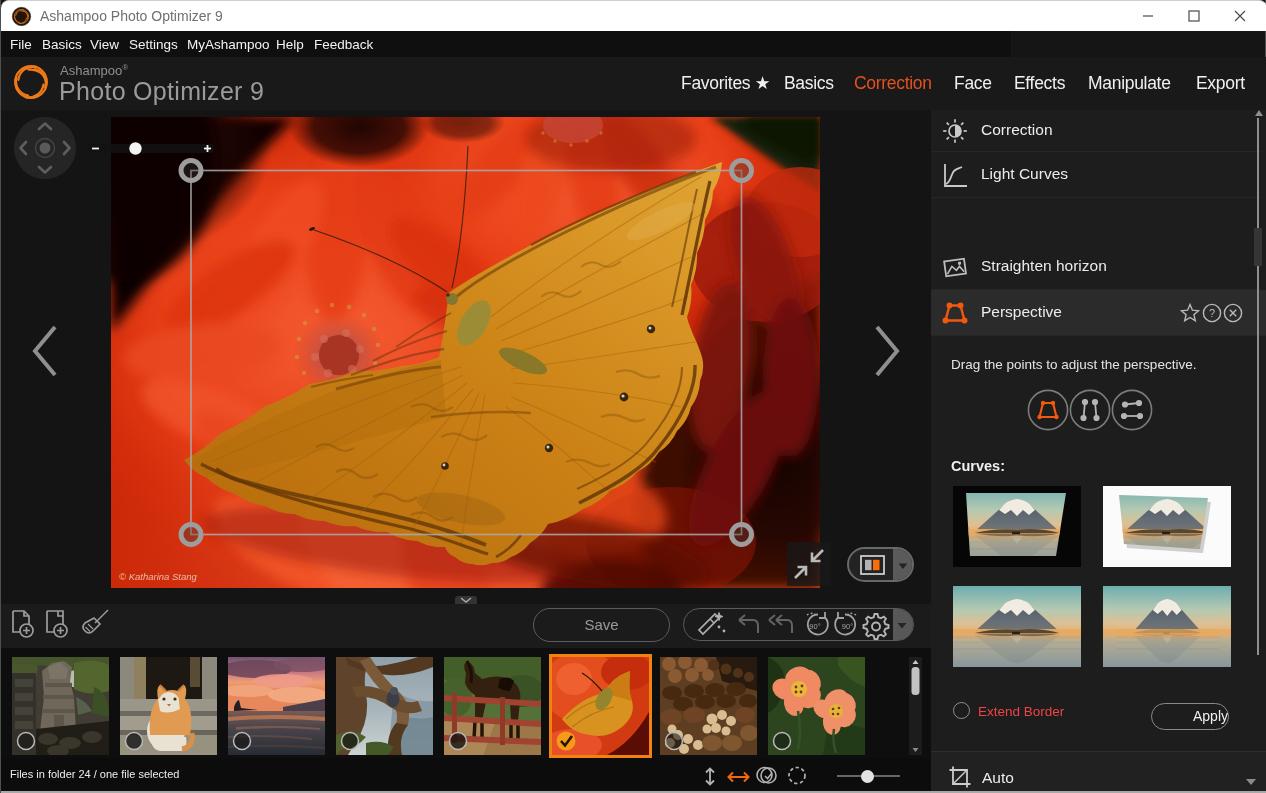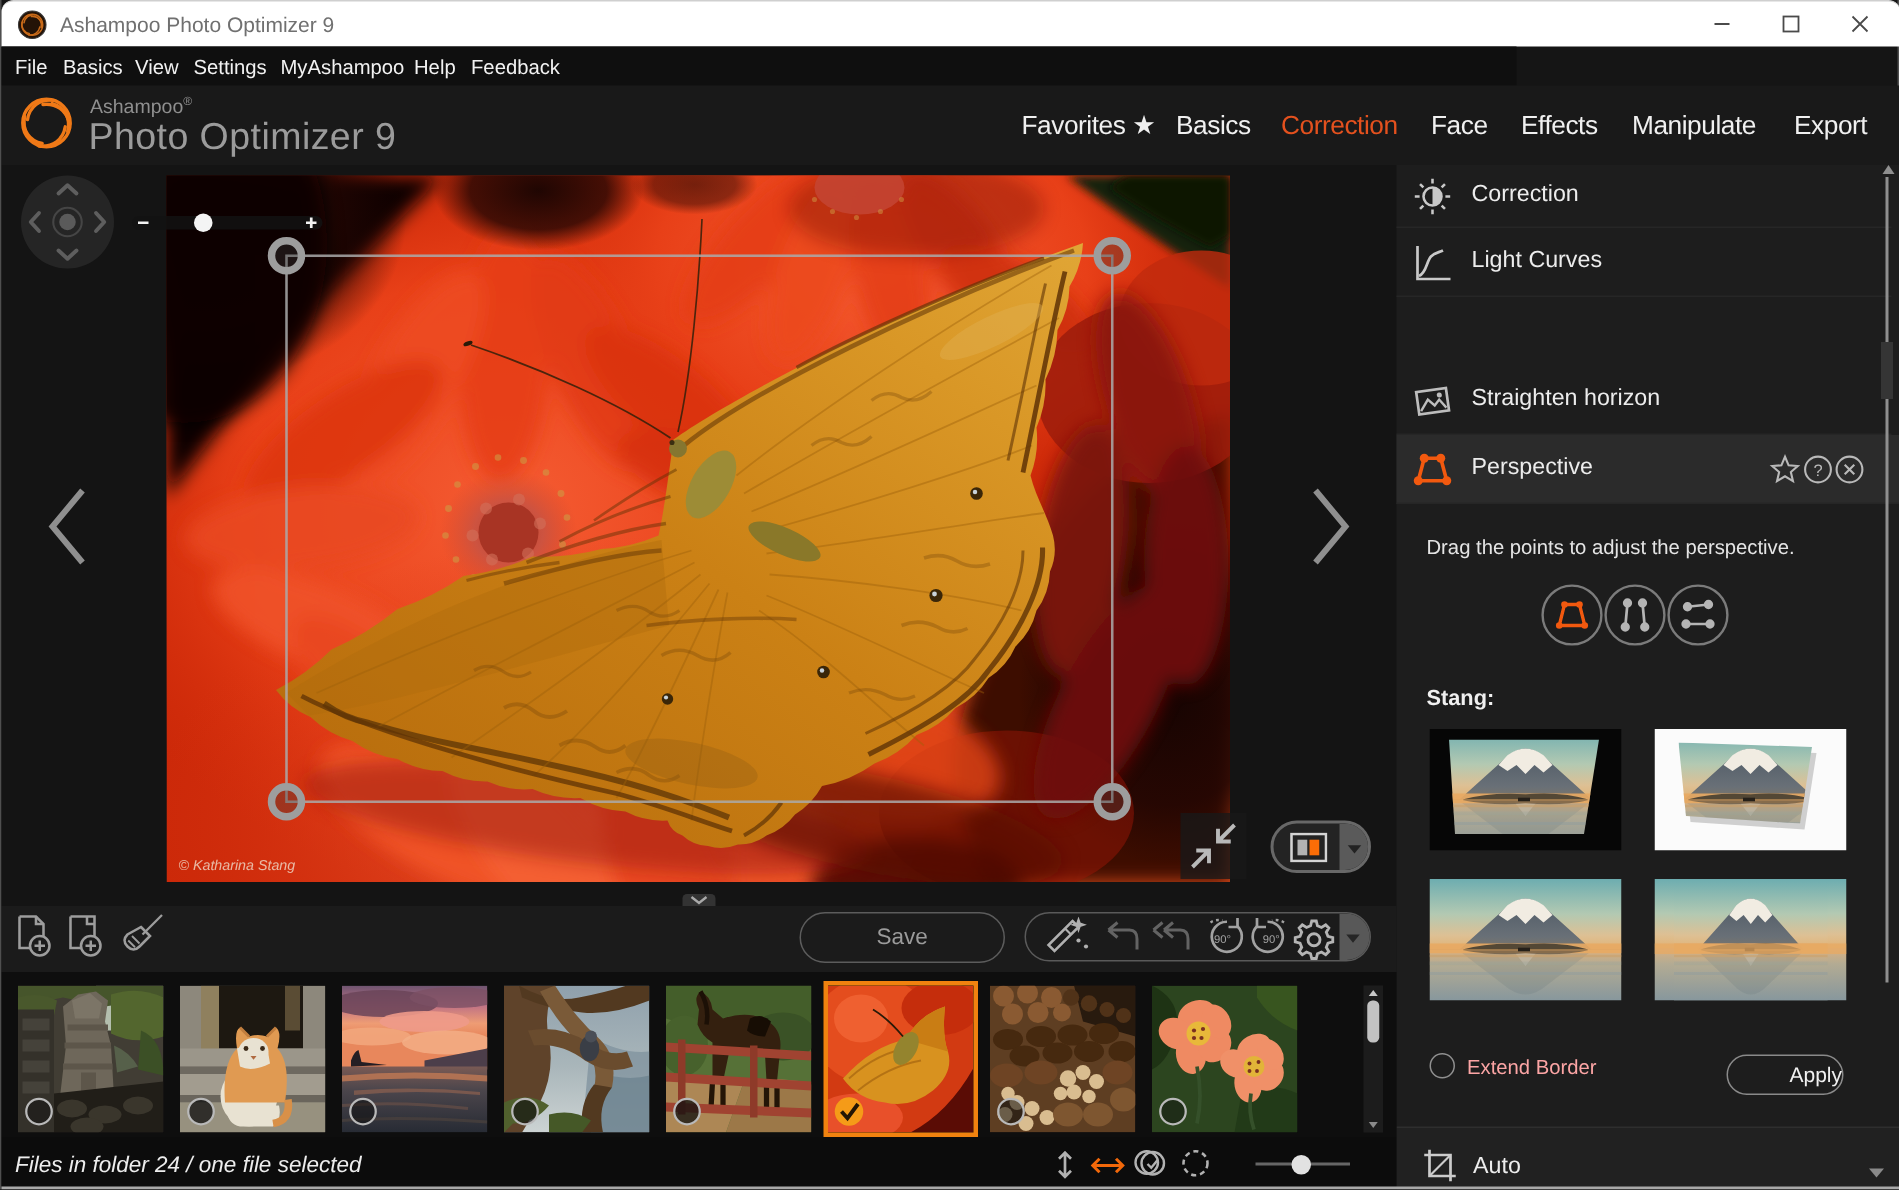--- a/index.html
+++ b/index.html
@@ -40,21 +40,21 @@
   
   #toolbar { position:absolute; left:0; top:604px; width:930px; height:44px; background:#1b1b1b; }
 
   
   #filmstrip { position:absolute; left:0; top:648px; width:930px; height:110px; background:#0e0e0e; }
   .thumb { position:absolute; top:9px; width:97px; height:98px; overflow:hidden; }
   .thumb svg { display:block; }
 
   
   #statusbar { position:absolute; left:0; top:758px; width:930px; height:33px; background:#0c0c0c; }
-  #statusbar .stext { position:absolute; left:9px; top:10px; font-size:15px; color:#ededed;font-style:italic; }
+  #statusbar .stext { position:absolute; left:9px; top:10px; font-size:11px; color:#ededed; }
 
   #botline { position:absolute; left:0; top:791px; width:1266px; height:2px; background:#a9a9a9; }
 </style>
 </head>
 <body>
 <svg width="0" height="0" style="position:absolute">
   <defs>
     <linearGradient id="fsky" x1="0" y1="0" x2="0" y2="1">
       <stop offset="0" stop-color="#6dadb0"></stop>
         <stop offset="0.5" stop-color="#b3c9b2"></stop>
@@ -520,21 +520,21 @@
       <g stroke="#b5b5b5" stroke-width="1.8" fill="#b5b5b5">
         <line x1="98" y1="15.5" x2="112" y2="14"></line>
           <circle cx="98" cy="15.5" r="2.2"></circle>
           <circle cx="112" cy="14" r="2.2"></circle>
         <line x1="97" y1="27" x2="113" y2="27"></line>
           <circle cx="97" cy="27" r="2.2"></circle>
           <circle cx="113" cy="27" r="2.2"></circle>
       </g>
     </svg>
 
-    <div class="abs" style="left:20px; top:348px; font-size:14.5px; font-weight:bold; color:#f0f0f0;">Stang:</div>
+    <div class="abs" style="left:20px; top:348px; font-size:14.5px; font-weight:bold; color:#f0f0f0;">Curves:</div>
 
     <div class="abs" style="left:22px; top:376px;"><svg width="128" height="81" viewBox="0 0 128 81">
       <rect width="128" height="81" fill="#060606"></rect>
       <clipPath id="cp1">
             <polygon points="13,7 113,7 103,70 17,70"></polygon>
           </clipPath>
       <g clip-path="url(#cp1)">
             <use href="#fujiscene"></use>
           </g>
     </svg></div>
@@ -554,21 +554,21 @@
     <div class="abs" style="left:172px; top:476px;"><svg width="128" height="81" viewBox="0 0 128 81">
       <rect width="128" height="46" fill="url(#fsky)"></rect>
       <rect y="46" width="128" height="35" fill="url(#fwater)"></rect>
       <g transform="translate(13,0) scale(0.8,1)">
             <use href="#fujiscene"></use>
           </g>
       <rect x="0" y="43" width="128" height="7" fill="#e7a963" opacity="0.75"></rect>
     </svg></div>
 
     <div class="abs" style="left:22px; top:592px; width:17px; height:17px; border:1.6px solid #8f8f8f; border-radius:50%;"></div>
-    <div class="abs" style="left:47px; top:594px; font-size:13.5px; color:#fca5a5;">Extend Border</div>
+    <div class="abs" style="left:47px; top:594px; font-size:13.5px; color:#ef4444;">Extend Border</div>
     <div class="abs" style="left:220px; top:593px; width:78px; height:27px; border:1.6px solid #8a8a8a; border-radius:14px; color:#f0f0f0; font-size:14px; text-align:right; line-height:25px;">Apply</div>
 
     <div class="abs" style="left:0; top:641px; width:336px; height:1px; background:#2e2e2e;"></div>
     <div class="abs" style="left:0; top:642px; width:336px; height:41px; background:#212121;"></div>
     <svg class="abs" style="left:17px; top:655px;" width="24" height="24" viewBox="0 0 24 24">
       <g stroke="#cccccc" stroke-width="1.8" fill="none">
         <path d="M5 1.5 L5 19 L22.5 19"></path>
         <path d="M1.5 5 L19 5 L19 22.5"></path>
         <line x1="19" y1="5" x2="5" y2="19" stroke-width="1.4"></line>
       </g>

